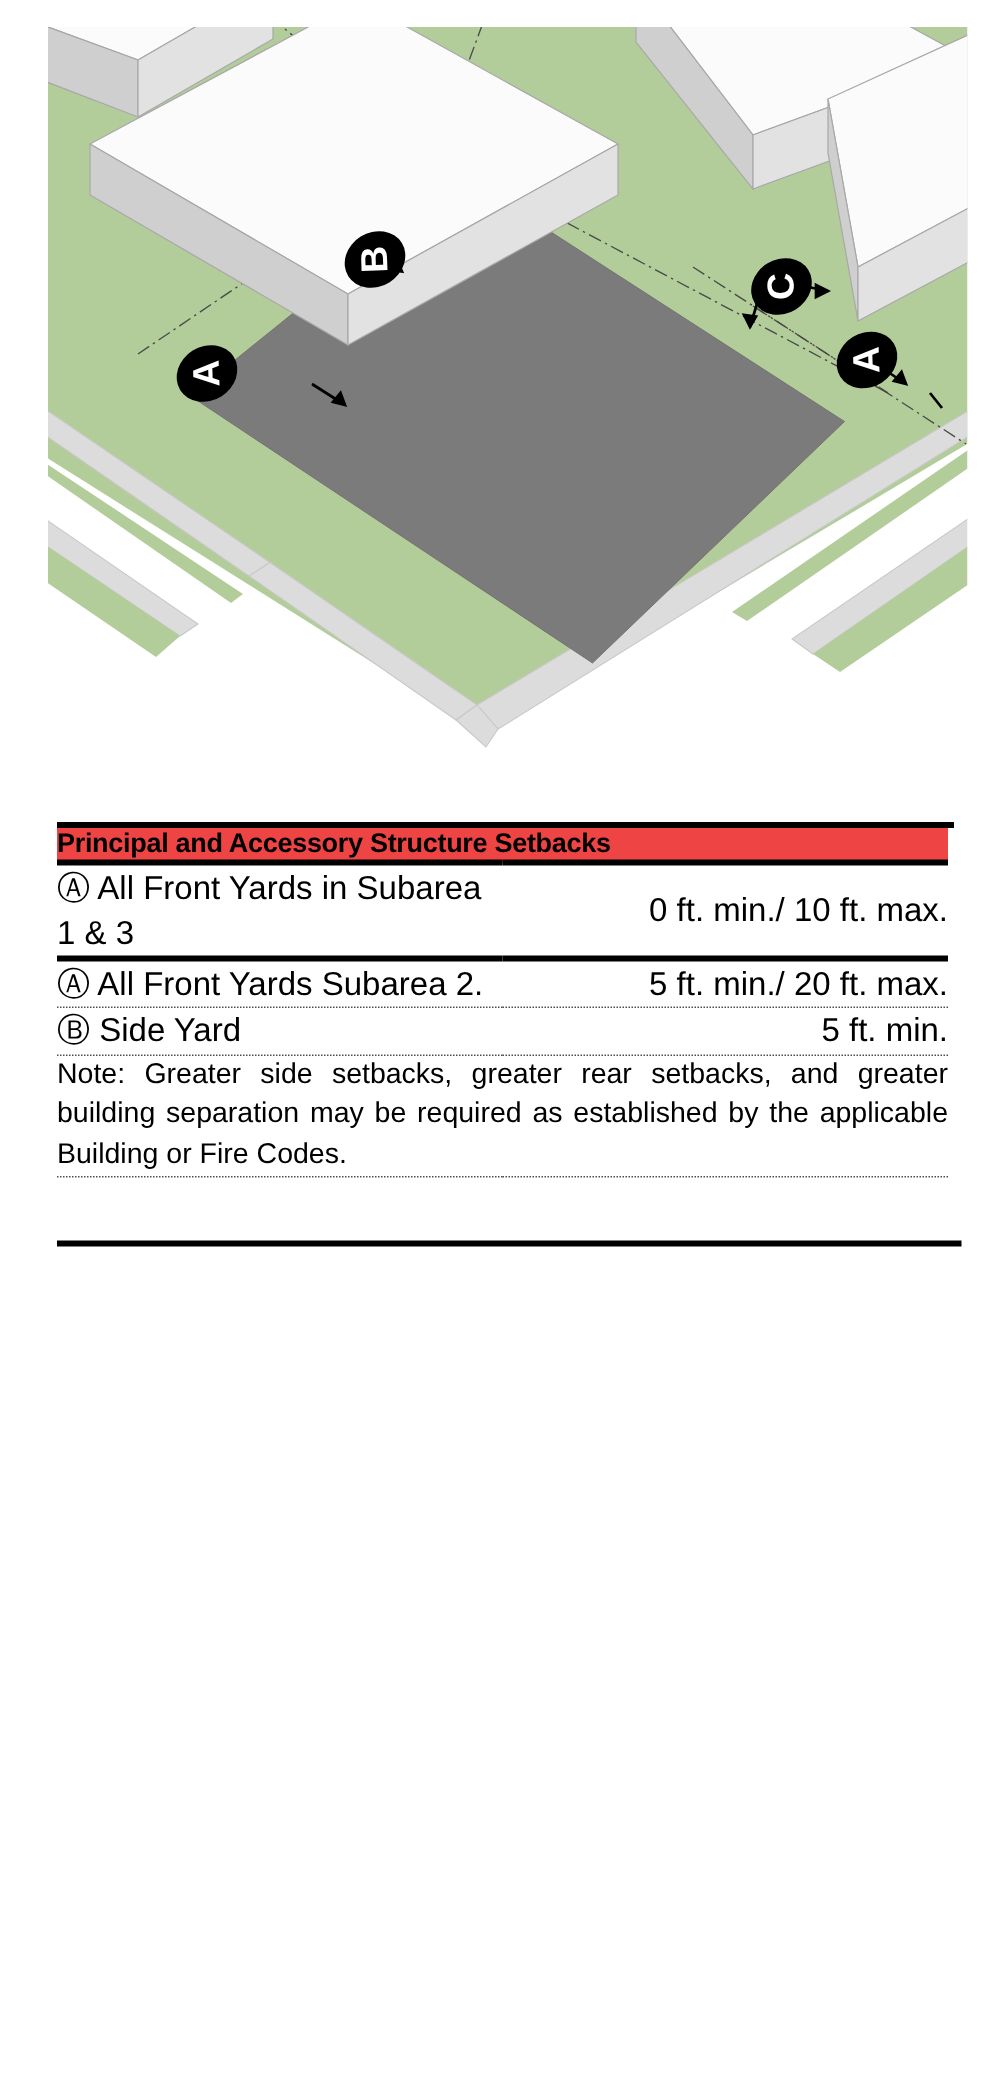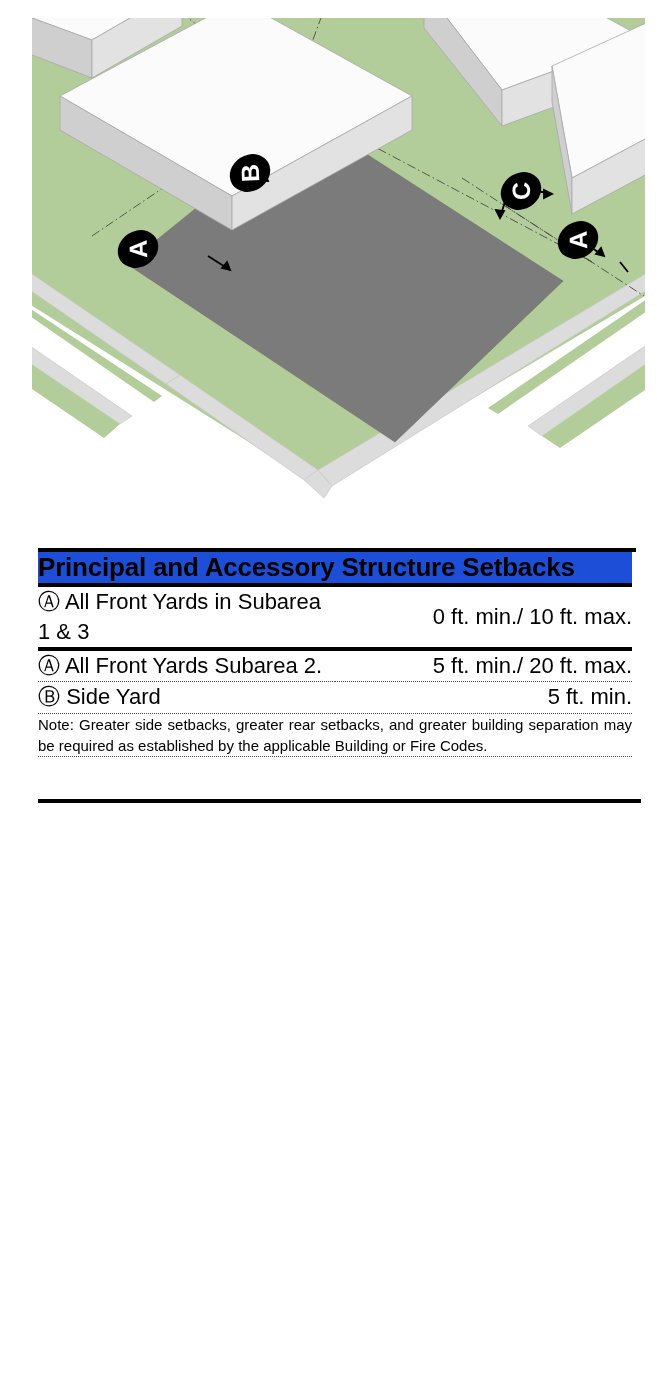--- a/index.html
+++ b/index.html
@@ -31,41 +31,41 @@
     table-layout:fixed;
   }
   table.setbacks td,table.setbacks th{
     padding:0;vertical-align:middle;
   }
   .thead-rule{
     height:0;border:0;border-top:4px solid #000;
     width:598px;margin:0;padding:0;
   }
   .title-row th{
-    background:#1d4ed8;
+    background:#ef4444;
     text-align:left;
-    font-size:26px;
+    font-size:18px;
     font-weight:bold;
     letter-spacing:-0.2px;
     padding:7px 0 8px 8px;
     border-bottom:4px solid #000;
   }
   .row td{
     font-size:22px;
     line-height:1.37;
     padding:6px 0 7px 0;
     border-bottom:1px dotted #4d4d4d;
   }
   .row.heavy td{border-bottom:4px solid #000;}
   td.label{ width:336px; padding-left:4px; padding-right:6px;margin-left:32px; }
   td.value{ width:258px; text-align:right; }
   .marker{ font-size:22px; letter-spacing:0; }
 
   .note-row td{
-    font-size:15px;
+    font-size:19px;
     line-height:1.42;
     text-align:justify;
     text-justify:inter-word;
     padding:3px 2px 4px 4px;
     border-bottom:1px dotted #4d4d4d;
     width:602px;
     margin-top:32px;
   }
   .blank-row td{
     height:26px;

